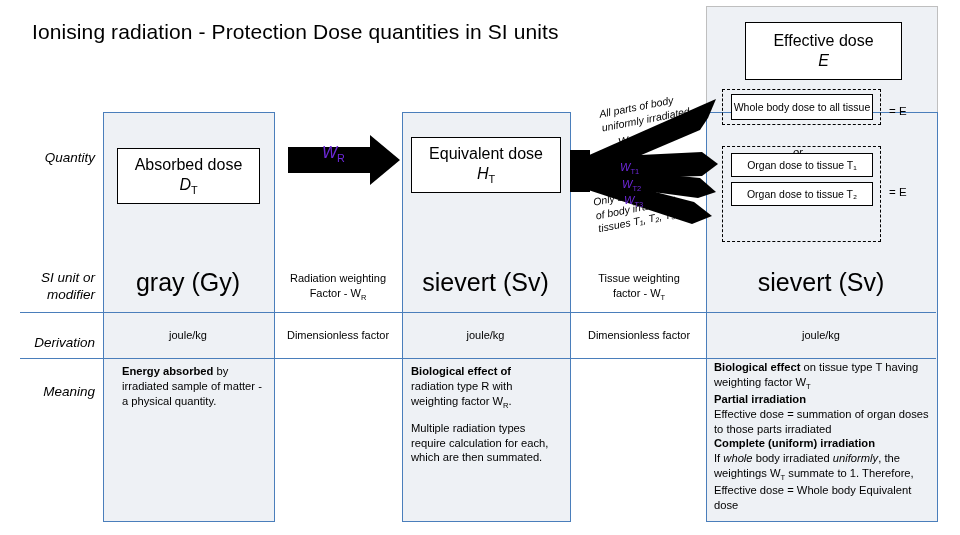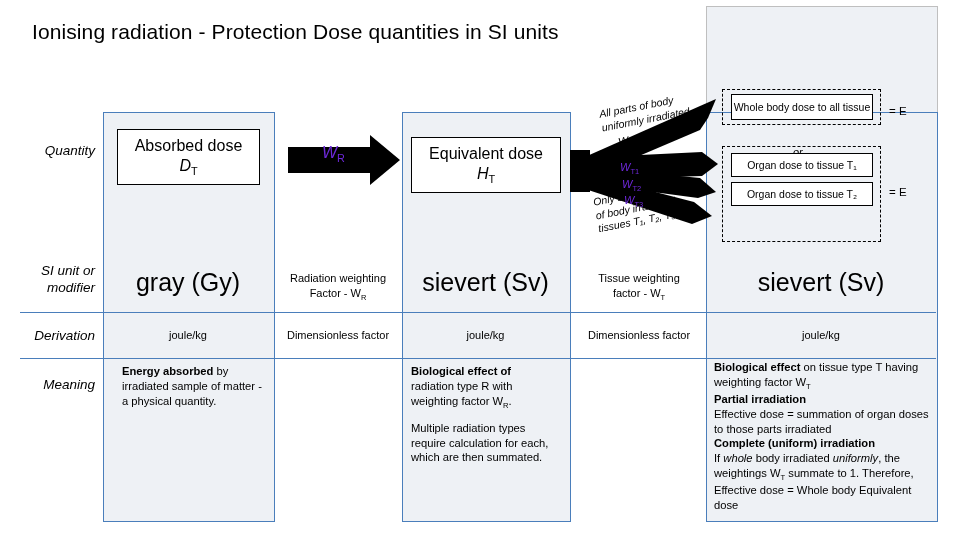--- a/index.html
+++ b/index.html
@@ -47,20 +47,21 @@
   }
 
   
   .row-label {
     position: absolute;
     font-style: italic;
     font-size: 13.5px;
     text-align: right;
     color: #000;
     line-height: 1.25;
+    margin-top: 7px;
   }
 
   
   .hline {
     position: absolute;
     height: 0;
     border-top: 1px solid #4a7ebb;
   }
 
   
@@ -179,30 +180,34 @@
   <div class="title">Ionising radiation - Protection Dose quantities in SI units</div>
 
   <div class="row-label" style="left:0px; top:143px; width:95px;">Quantity</div>
   <div class="row-label" style="left:0px; top:263px; width:95px;">
     <span>SI unit or</span><br>
     <span>modifier</span>
   </div>
   <div class="row-label" style="left:0px; top:328px; width:95px;">Derivation</div>
   <div class="row-label" style="left:0px; top:377px; width:95px;">Meaning</div>
 
-  <div class="mainbox" style="left:117px; top:129px; width:141px; height:54px;">
+  <div class="mainbox" style="left:117px; top:148px; width:141px; height:54px;">
     <div class="l1">Absorbed dose</div>
     <div class="l2"><span>D</span><sub>T</sub></div>
   </div>
 
   <div class="mainbox" style="left:411px; top:137px; width:148px; height:54px;">
     <div class="l1">Equivalent dose</div>
     <div class="l2"><span>H</span><sub>T</sub></div>
   </div>
 
+  <div class="mainbox" style="left:745px; top:22px; width:155px; height:56px;">
+    <div class="l1">Effective dose</div>
+    <div class="l2">E</div>
+  </div>
 
   <div class="dashbox" style="left:722px; top:89px; width:157px; height:34px;"></div>
   <div class="dashbox" style="left:722px; top:146px; width:157px; height:94px;"></div>
 
   <div class="smallbox" style="left:731px; top:94px; width:140px; height:24px;">
       <span>Whole body dose to all tissue</span>
     </div>
   <div class="or-label" style="left:793px; top:124px;">or</div>
   <div class="smallbox" style="left:731px; top:153px; width:140px; height:22px;">
       <span>Organ dose to tissue T₁</span>

